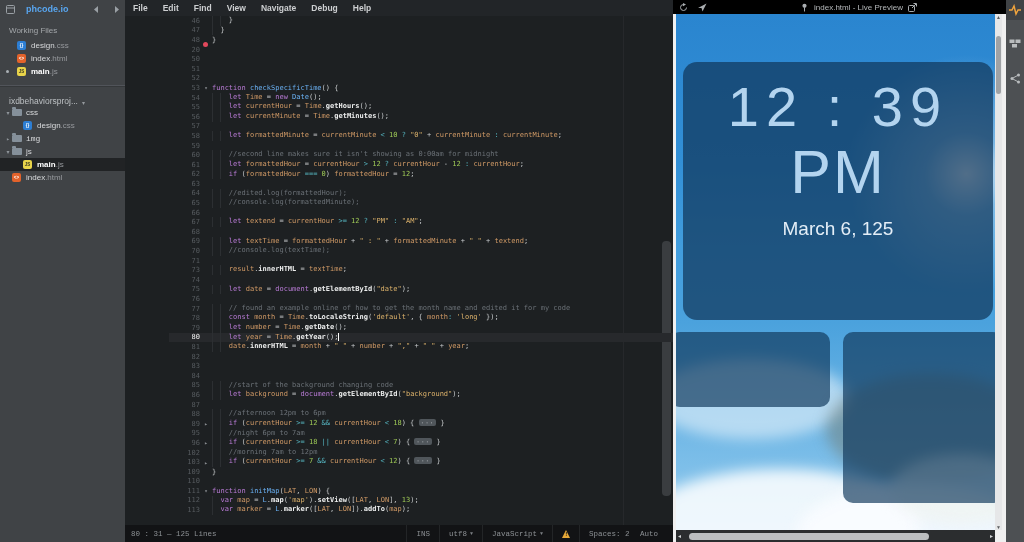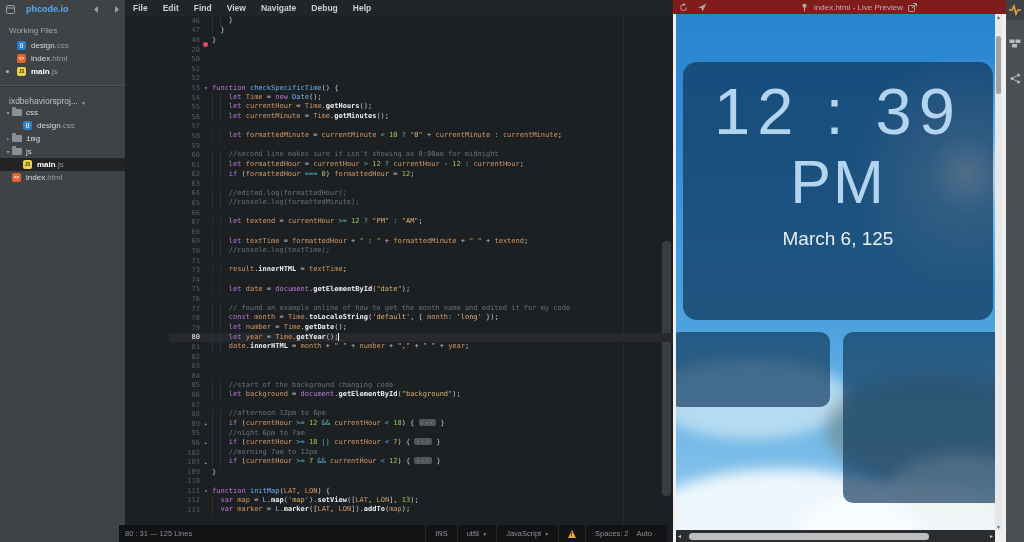--- a/index.html
+++ b/index.html
@@ -48,48 +48,48 @@
   .cl { white-space:pre; flex:1; overflow:hidden; }
   .g { display:inline-block; width:2ch; height:9.6px; border-left:1px solid #2c2f32; vertical-align:top; }
   .t-k { color:#b97bd6; } .t-v { color:#d19a66; } .t-d { color:#6ab0f3; }
   .t-f { color:#eceded; font-weight:bold; } .t-s { color:#ddb26b; } .t-n { color:#9fca56; }
   .t-c { color:#6b7177; } .t-o { color:#56b6c2; } .t-p { color:#c7cacc; }
   .t-b { background:#50565b; color:#ced3d7; border-radius:2px; padding:0 2px; font-size:6px; letter-spacing:1px; }
   .cursor { display:inline-block; width:1px; height:8px; background:#ffffff; vertical-align:middle; }
   .ed-thumb { position:absolute; right:2px; top:225px; width:9px; height:255px; background:#3a3d40; border-radius:4px; }
 
   
-  .statusbar { position:absolute; left:119px; top:525px; width:548px; height:17px; background:#121315;
-               display:flex; align-items:center; justify-content:space-between; font-size:7.5px; color:#8d9195; padding:0 6px; }
+  .statusbar { position:absolute; left:125px; top:525px; width:548px; height:17px; background:#121315;
+               display:flex; align-items:center; justify-content:space-between; font-size:7.5px; color:#8d9195; padding:0 6px;font-family:Liberation Mono, monospace; }
   .st-right { display:flex; align-items:center; height:100%; }
   .st-item { padding:0 9px; display:flex; align-items:center; gap:3px; height:100%; border-left:1px solid #232527; }
   .st-caret { font-size:5px; color:#7b7f83; }
   .warn-tri { width:0; height:0; border-left:4.5px solid transparent; border-right:4.5px solid transparent;
               border-bottom:8px solid #e8a938; position:relative; }
   .warn-tri:after { content:"!"; position:absolute; left:-1.5px; top:1px; font-size:6px; color:#121315; font-weight:bold; }
 
   
   .preview { position:absolute; left:673px; top:0; width:333px; height:542px; }
-  .pv-header { height:14px; background:#7f1d1d; display:flex; align-items:center; padding:0 5px; gap:8px;
+  .pv-header { height:14px; background:#000000; display:flex; align-items:center; padding:0 5px; gap:8px;
                font-size:8px; color:#b5b8ba; }
   .pv-title-group { display:flex; align-items:center; gap:4px; margin:0 auto; }
   .pv-frame { position:absolute; left:0; top:14px; right:0; bottom:0; background:#f0f0f0; }
   .sky { position:absolute; left:3px; top:0; right:11px; bottom:12px; overflow:hidden;
          background:
            radial-gradient(circle at 91% 31%, rgba(255,255,255,0.95), rgba(255,255,255,0.35) 9%, rgba(255,255,255,0) 26%),
            linear-gradient(180deg, #2a85cf 0%, #328fd6 28%, #429ddd 45%, #4ba2dd 60%, #6cb5e5 78%, #93cbee 100%); }
   .cloud { position:absolute; border-radius:50%; filter:blur(7px); }
   .c1 { left:-25px; top:345px; width:200px; height:80px; background:rgba(255,255,255,0.5); }
   .c2 { left:-35px; top:455px; width:280px; height:110px; background:rgba(255,255,255,0.85); }
   .c3 { left:120px; top:470px; width:240px; height:100px; background:rgba(250,252,255,0.9); }
   .c4 { left:215px; top:440px; width:140px; height:70px; background:rgba(240,244,240,0.7); }
   .cdark { left:150px; top:360px; width:210px; height:110px; background:rgba(112,118,104,0.45); }
   .clock-card { position:absolute; left:7px; top:48px; right:2px; height:258px; border-radius:14px;
                 background:rgba(16,56,92,0.72); display:flex; flex-direction:column; align-items:center; }
-  .clk-time { font-size:65px; color:#b3d4ef; letter-spacing:7px; margin-top:14px; line-height:1.1; }
+  .clk-time { font-size:56px; color:#b3d4ef; letter-spacing:7px; margin-top:14px; line-height:1.1; }
   .clk-mer  { font-size:61px; color:#b3d4ef; letter-spacing:2px; line-height:1.05; margin-top:2px; }
   .clk-date { font-size:19px; color:#e4eef7; margin-top:14px; }
   .box { position:absolute; border-radius:10px; background:rgba(16,56,92,0.68); }
   .box-left  { left:-6px; top:318px; width:160px; height:75px; }
   .box-right { left:167px; top:318px; width:160px; height:171px; }
   .pv-vscroll { position:absolute; right:4px; top:0; width:7px; bottom:12px; background:#e6e7e8; }
   .pv-vthumb { position:absolute; left:1px; right:1px; top:22px; height:58px; background:#9fa2a5; border-radius:3px; }
   .pv-varrow { position:absolute; left:0; right:0; text-align:center; font-size:5px; color:#5a5d60; line-height:6px; }
   .pv-hscroll { position:absolute; left:3px; right:11px; bottom:0; height:12px; background:#2b2d2f; }
   .pv-hthumb { position:absolute; left:13px; top:2.5px; width:240px; height:7px; background:#bcbec0; border-radius:4px; }

